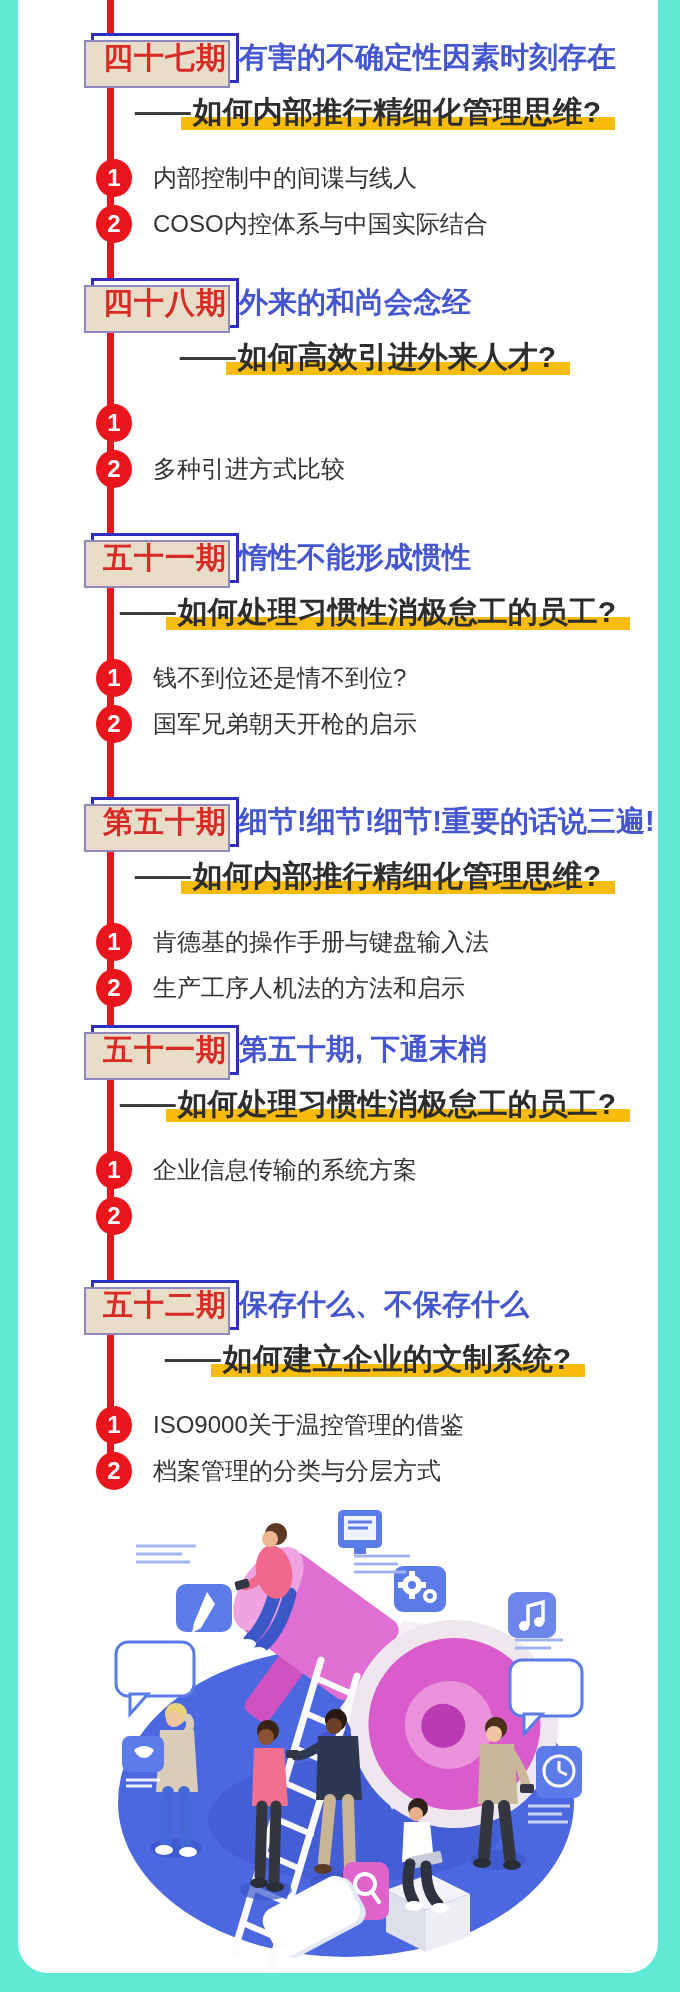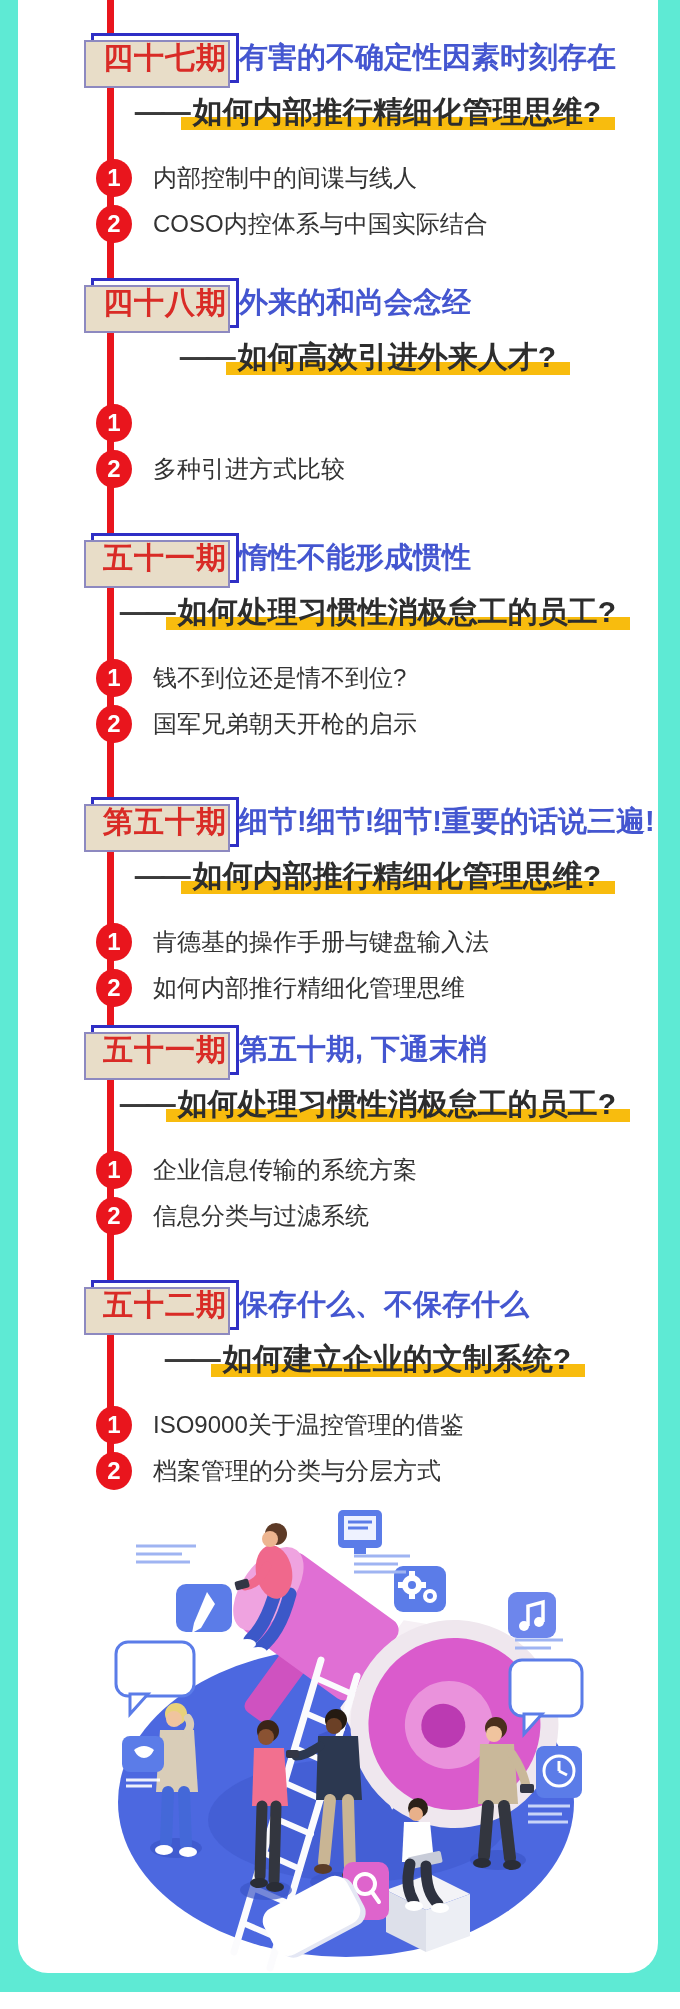--- a/index.html
+++ b/index.html
@@ -93,39 +93,38 @@
       <div class="sec-title">细节!细节!细节!重要的话说三遍!</div>
     </div>
     <div class="sec-sub"><span class="sub-dash">——</span><span class="sub-hl">如何内部推行精细化管理思维?</span></div>
     <div class="items">
       <div class="item">
           <span class="num">1</span>
           <span class="item-text">肯德基的操作手册与键盘输入法</span>
         </div>
       <div class="item">
           <span class="num">2</span>
-          <span class="item-text">如何内部推行精细化管理思维</span>
+          <span class="item-text">生产工序人机法的方法和启示</span>
         </div>
     </div>
   </div>
 
   <div class="section s4">
     <div class="sec-head">
       <div class="ep-box">五十一期</div>
       <div class="sec-title">第五十期, 下通末梢</div>
     </div>
     <div class="sec-sub"><span class="sub-dash">——</span><span class="sub-hl">如何处理习惯性消极怠工的员工?</span></div>
     <div class="items">
       <div class="item">
           <span class="num">1</span>
           <span class="item-text">企业信息传输的系统方案</span>
         </div>
       <div class="item">
           <span class="num">2</span>
-          <span class="item-text">信息分类与过滤系统</span>
         </div>
     </div>
   </div>
 
   <div class="section s5">
     <div class="sec-head">
       <div class="ep-box">五十二期</div>
       <div class="sec-title">保存什么、不保存什么</div>
     </div>
     <div class="sec-sub"><span class="sub-dash">——</span><span class="sub-hl">如何建立企业的文制系统?</span></div>

